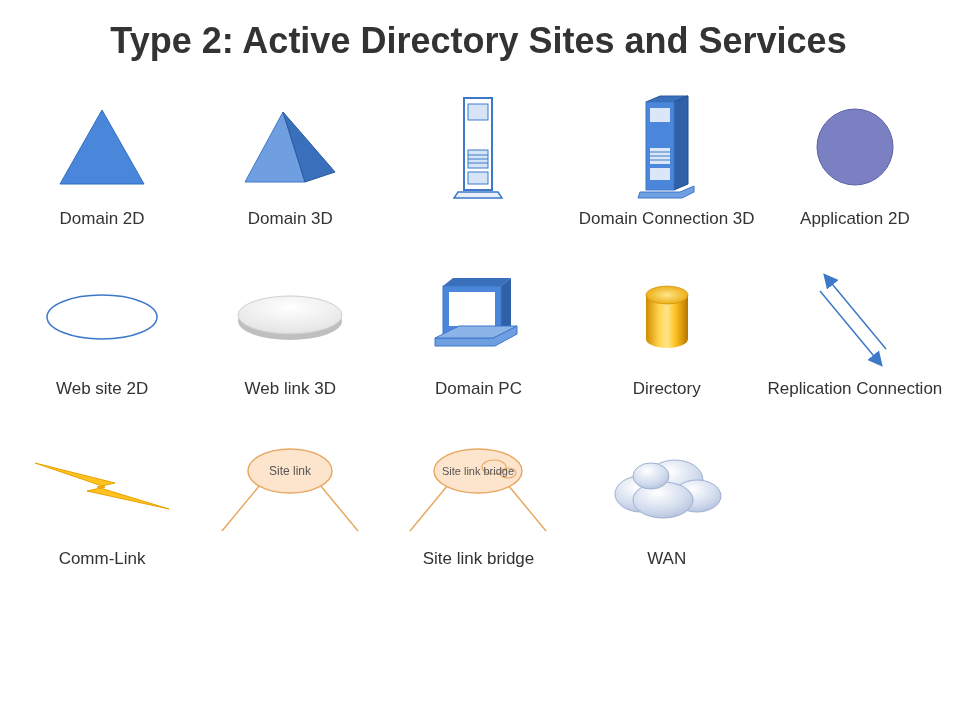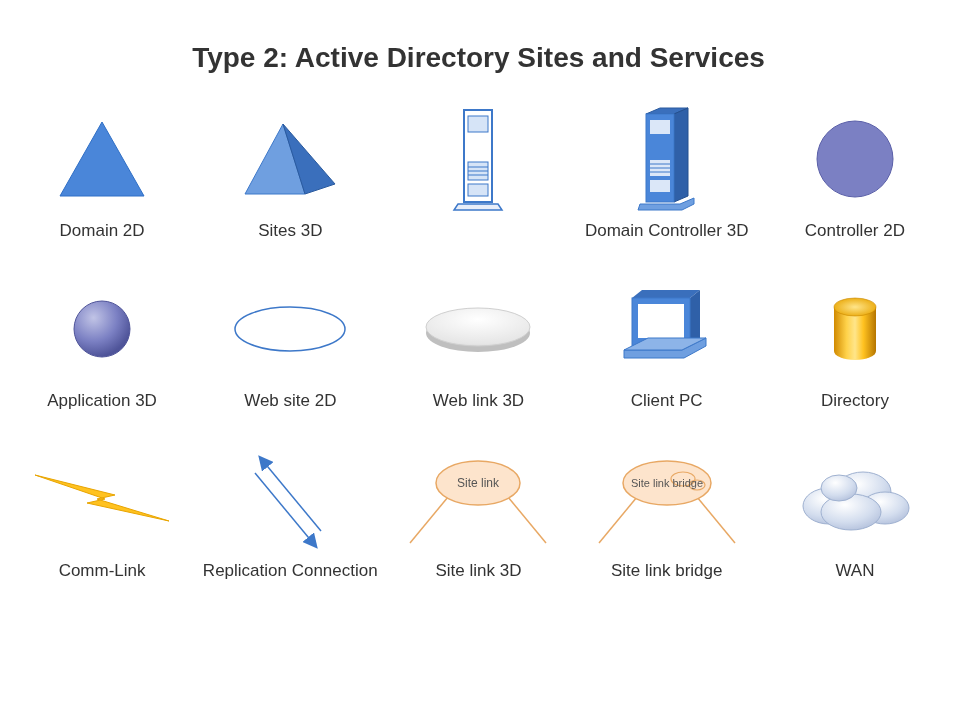--- a/index.html
+++ b/index.html
@@ -6,24 +6,24 @@
   body {
     font-family: Arial, sans-serif;
     background: #fff;
     width: 957px;
     height: 713px;
     position: relative;
     overflow: hidden;
   }
   .title {
     text-align: center;
-    font-size: 28px;
+    font-size: 36px;
     font-weight: bold;
     color: #333;
-    padding-top: 42px;
+    padding-top: 20px;
     padding-bottom: 30px;
   }
   .grid {
     display: grid;
     grid-template-columns: repeat(5, 1fr);
     column-gap: 0;
     row-gap: 28px;
     padding: 0 14px;
     gap: 12px;
   }
@@ -64,21 +64,21 @@
     <div class="label">Domain 2D</div>
   </div>
 
   <div class="cell">
     <div class="icon-box">
       <svg width="110" height="90">
         <polygon points="48,10 10,80 70,80" fill="#6f9fe0" stroke="#3d78c9" stroke-width="1"></polygon>
         <polygon points="48,10 70,80 100,70" fill="#3a6fbc" stroke="#2a5a9e" stroke-width="1"></polygon>
       </svg>
     </div>
-    <div class="label">Sites 3D</div>
+    <div class="label">Domain 3D</div>
   </div>
 
   <div class="cell">
     <div class="icon-box">
       <svg width="80" height="110">
         <rect x="26" y="6" width="28" height="92" fill="#fff" stroke="#3d78c9" stroke-width="2"></rect>
         <rect x="30" y="12" width="20" height="16" fill="#d6e4f7" stroke="#3d78c9" stroke-width="1"></rect>
         <rect x="30" y="58" width="20" height="18" fill="#d6e4f7" stroke="#3d78c9" stroke-width="1"></rect>
         <line x1="30" y1="63" x2="50" y2="63" stroke="#3d78c9"></line>
         <line x1="30" y1="67" x2="50" y2="67" stroke="#3d78c9"></line>
@@ -97,47 +97,32 @@
         <rect x="24" y="10" width="28" height="88" fill="#4a86d9" stroke="#3d78c9" stroke-width="1"></rect>
         <rect x="28" y="16" width="20" height="14" fill="#fff" stroke="none" opacity="0.8"></rect>
         <rect x="28" y="56" width="20" height="16" fill="#fff" stroke="none" opacity="0.8"></rect>
         <line x1="28" y1="60" x2="48" y2="60" stroke="#3d78c9"></line>
         <line x1="28" y1="64" x2="48" y2="64" stroke="#3d78c9"></line>
         <line x1="28" y1="68" x2="48" y2="68" stroke="#3d78c9"></line>
         <rect x="28" y="76" width="20" height="12" fill="#fff" stroke="none" opacity="0.8"></rect>
         <polygon points="18,100 58,100 72,94 72,100 60,106 16,106" fill="#6f9fe0" stroke="#3d78c9" stroke-width="1"></polygon>
       </svg>
     </div>
-    <div class="label">Domain Controller 3D</div>
+    <div class="label">Domain Connection 3D</div>
   </div>
 
   <div class="cell">
     <div class="icon-box">
       <svg width="90" height="90">
         <circle cx="45" cy="45" r="38" fill="#7b80c3" stroke="#5a5fa8" stroke-width="1"></circle>
       </svg>
     </div>
-    <div class="label">Controller 2D</div>
-  </div>
-
-  <div class="cell">
-    <div class="icon-box">
-      <svg width="70" height="70">
-        <defs>
-          <radialGradient id="sph" cx="35%" cy="30%" r="70%">
-            <stop offset="0%" stop-color="#c1c4e6"></stop>
-            <stop offset="60%" stop-color="#7b80c3"></stop>
-            <stop offset="100%" stop-color="#4f5499"></stop>
-          </radialGradient>
-        </defs>
-        <circle cx="35" cy="35" r="28" fill="url(#sph)" stroke="#4f5499" stroke-width="1"></circle>
-      </svg>
-    </div>
-    <div class="label">Application 3D</div>
-  </div>
+    <div class="label">Application 2D</div>
+  </div>
+
 
   <div class="cell">
     <div class="icon-box">
       <svg width="130" height="60">
         <ellipse cx="65" cy="30" rx="55" ry="22" fill="#fff" stroke="#3d78c9" stroke-width="1.5"></ellipse>
       </svg>
     </div>
     <div class="label">Web site 2D</div>
   </div>
 
@@ -162,21 +147,21 @@
     <div class="icon-box">
       <svg width="110" height="90">
         <polygon points="20,14 78,14 88,6 30,6" fill="#3a6fbc"></polygon>
         <polygon points="78,14 88,6 88,54 78,62" fill="#2f60a8"></polygon>
         <rect x="20" y="14" width="58" height="48" fill="#4a86d9" stroke="#3d78c9" stroke-width="1"></rect>
         <rect x="26" y="20" width="46" height="34" fill="#fff"></rect>
         <polygon points="12,66 70,66 94,54 94,62 72,74 12,74" fill="#6f9fe0" stroke="#3d78c9" stroke-width="1"></polygon>
         <polygon points="12,66 70,66 94,54 36,54" fill="#8db4e8" stroke="#3d78c9" stroke-width="1"></polygon>
       </svg>
     </div>
-    <div class="label">Client PC</div>
+    <div class="label">Domain PC</div>
   </div>
 
   <div class="cell">
     <div class="icon-box">
       <svg width="70" height="80">
         <defs>
           <linearGradient id="cyl" x1="0%" y1="0%" x2="100%" y2="0%">
             <stop offset="0%" stop-color="#d18a00"></stop>
             <stop offset="30%" stop-color="#ffd24a"></stop>
             <stop offset="50%" stop-color="#ffe58a"></stop>
@@ -191,55 +176,54 @@
         <rect x="14" y="18" width="42" height="44" fill="url(#cyl)"></rect>
         <ellipse cx="35" cy="62" rx="21" ry="9" fill="url(#cyl)"></ellipse>
         <ellipse cx="35" cy="18" rx="21" ry="9" fill="url(#cyltop)" stroke="#c98800" stroke-width="0.6"></ellipse>
       </svg>
     </div>
     <div class="label">Directory</div>
   </div>
 
   <div class="cell">
     <div class="icon-box">
-      <svg width="150" height="80">
-        <polygon points="8,16 88,36 70,40 142,62 60,44 78,40" fill="#ffc220" stroke="#e8a400" stroke-width="1"></polygon>
-      </svg>
-    </div>
-    <div class="label">Comm-Link</div>
-  </div>
-
-  <div class="cell">
-    <div class="icon-box">
       <svg width="110" height="100">
         <defs>
           <marker id="arB" markerWidth="10" markerHeight="10" refX="5" refY="5" orient="auto">
             <polygon points="0,0 10,5 0,10" fill="#3d78c9"></polygon>
           </marker>
           <marker id="arBs" markerWidth="10" markerHeight="10" refX="5" refY="5" orient="auto-start-reverse">
             <polygon points="0,0 10,5 0,10" fill="#3d78c9"></polygon>
           </marker>
         </defs>
         <line x1="28" y1="12" x2="86" y2="82" stroke="#3d78c9" stroke-width="1.5" marker-start="url(#arBs)"></line>
         <line x1="20" y1="24" x2="78" y2="94" stroke="#3d78c9" stroke-width="1.5" marker-end="url(#arB)"></line>
       </svg>
     </div>
     <div class="label">Replication Connection</div>
   </div>
 
   <div class="cell">
     <div class="icon-box">
+      <svg width="150" height="80">
+        <polygon points="8,16 88,36 70,40 142,62 60,44 78,40" fill="#ffc220" stroke="#e8a400" stroke-width="1"></polygon>
+      </svg>
+    </div>
+    <div class="label">Comm-Link</div>
+  </div>
+
+  <div class="cell">
+    <div class="icon-box">
       <svg width="160" height="100">
         <line x1="50" y1="48" x2="12" y2="94" stroke="#e8a864" stroke-width="1.5"></line>
         <line x1="110" y1="48" x2="148" y2="94" stroke="#e8a864" stroke-width="1.5"></line>
         <ellipse cx="80" cy="34" rx="42" ry="22" fill="#fde4cc" stroke="#e8a864" stroke-width="1.5"></ellipse>
         <text x="80" y="38" font-size="12" fill="#555" text-anchor="middle">Site link</text>
       </svg>
     </div>
-    <div class="label">Site link 3D</div>
   </div>
 
   <div class="cell">
     <div class="icon-box">
       <svg width="160" height="100">
         <line x1="50" y1="48" x2="12" y2="94" stroke="#e8a864" stroke-width="1.5"></line>
         <line x1="110" y1="48" x2="148" y2="94" stroke="#e8a864" stroke-width="1.5"></line>
         <ellipse cx="80" cy="34" rx="44" ry="22" fill="#fde4cc" stroke="#e8a864" stroke-width="1.5"></ellipse>
         <ellipse cx="96" cy="30" rx="12" ry="7" fill="none" stroke="#e8a864" stroke-width="1.2"></ellipse>
         <ellipse cx="110" cy="36" rx="8" ry="5" fill="none" stroke="#e8a864" stroke-width="1.2"></ellipse>

